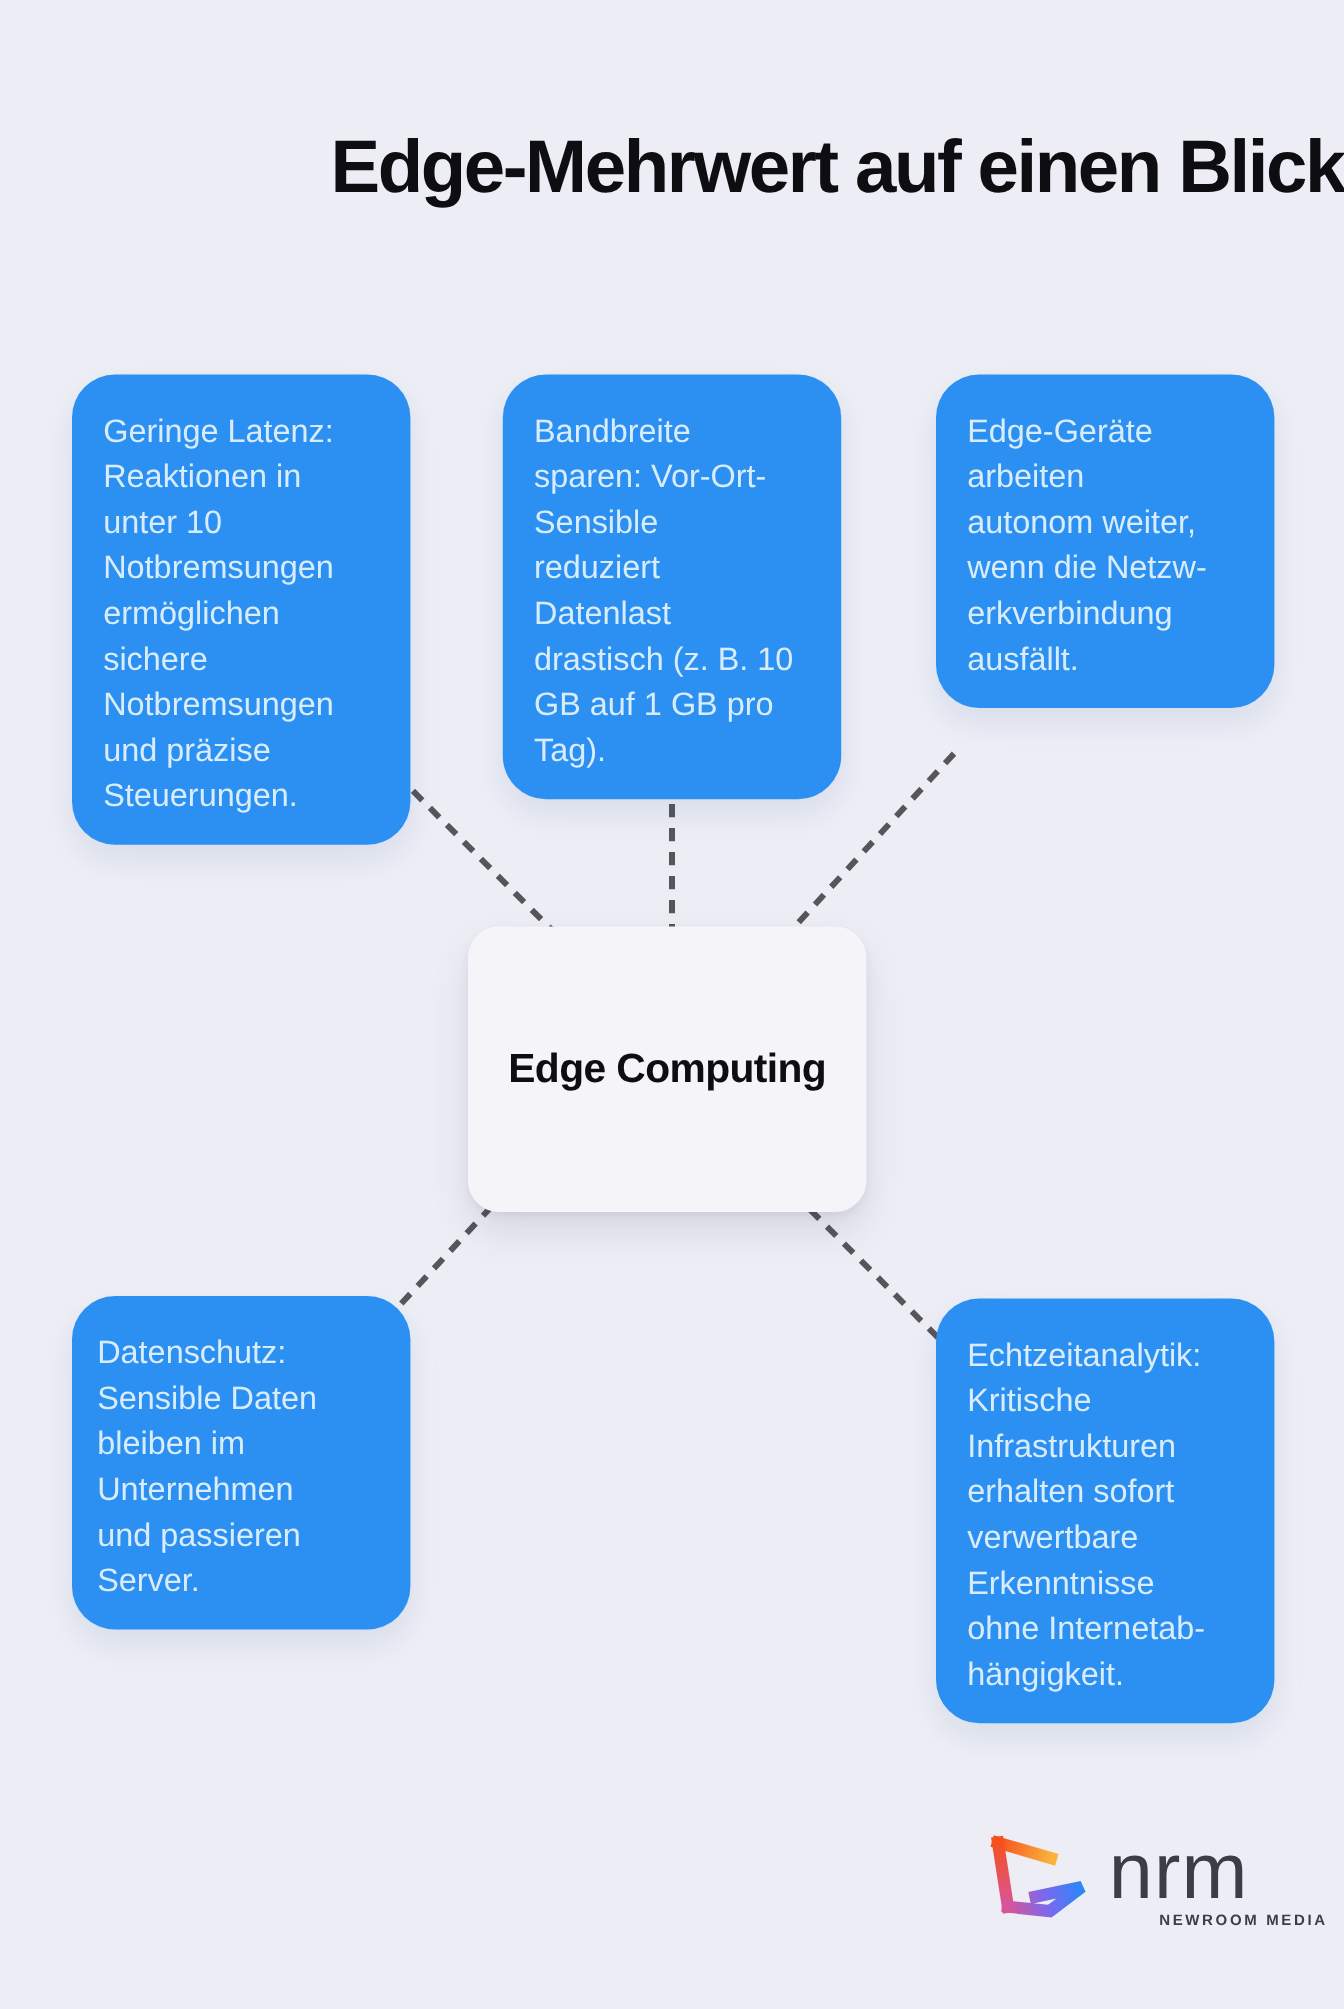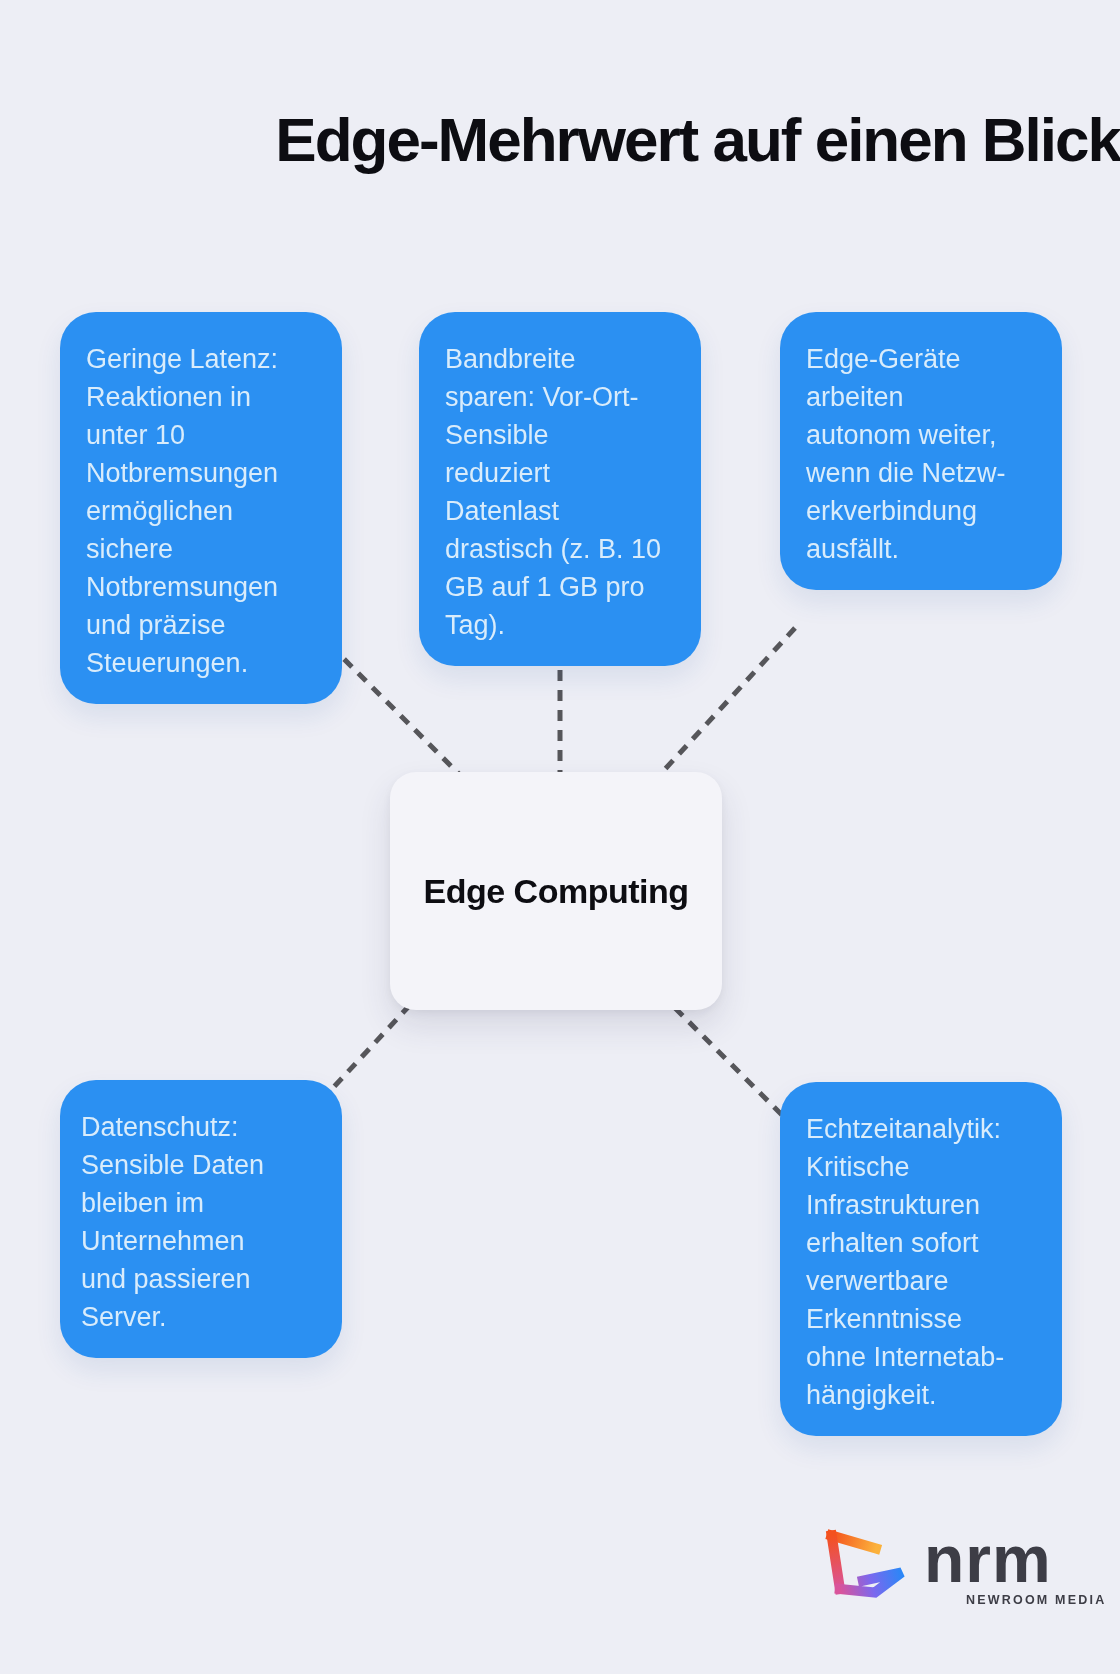--- a/index.html
+++ b/index.html
@@ -55,21 +55,21 @@
     color:var(--title,#0d0d12);
   }
 
   .logo{
     position:absolute;left:816px;top:1528px;
     display:flex;align-items:flex-start;gap:16px;
   }
   .logo-icon svg{display:block;}
   .logo-text{display:flex;flex-direction:column;}
   .logo-word{
-    font-size:66px;line-height:62px;font-weight:700;
+    font-size:66px;line-height:62px;font-weight:400;
     color:var(--logoText,#3d3d46);letter-spacing:1px;
   }
   .logo-sub{
     font-size:12.5px;font-weight:700;letter-spacing:2.2px;
     color:var(--logoText,#3d3d46);margin-top:3px;white-space:nowrap;padding-left:42px;
   }
 </style>
 </head>
 <body style="--bg: #edeef5; --card: #2b90f2; --cardText: #d9ecfb; --centerBg: #f4f4f9; --title: #0d0d12; --connector: #56565a; --logoText: #3d3d46;">
 

